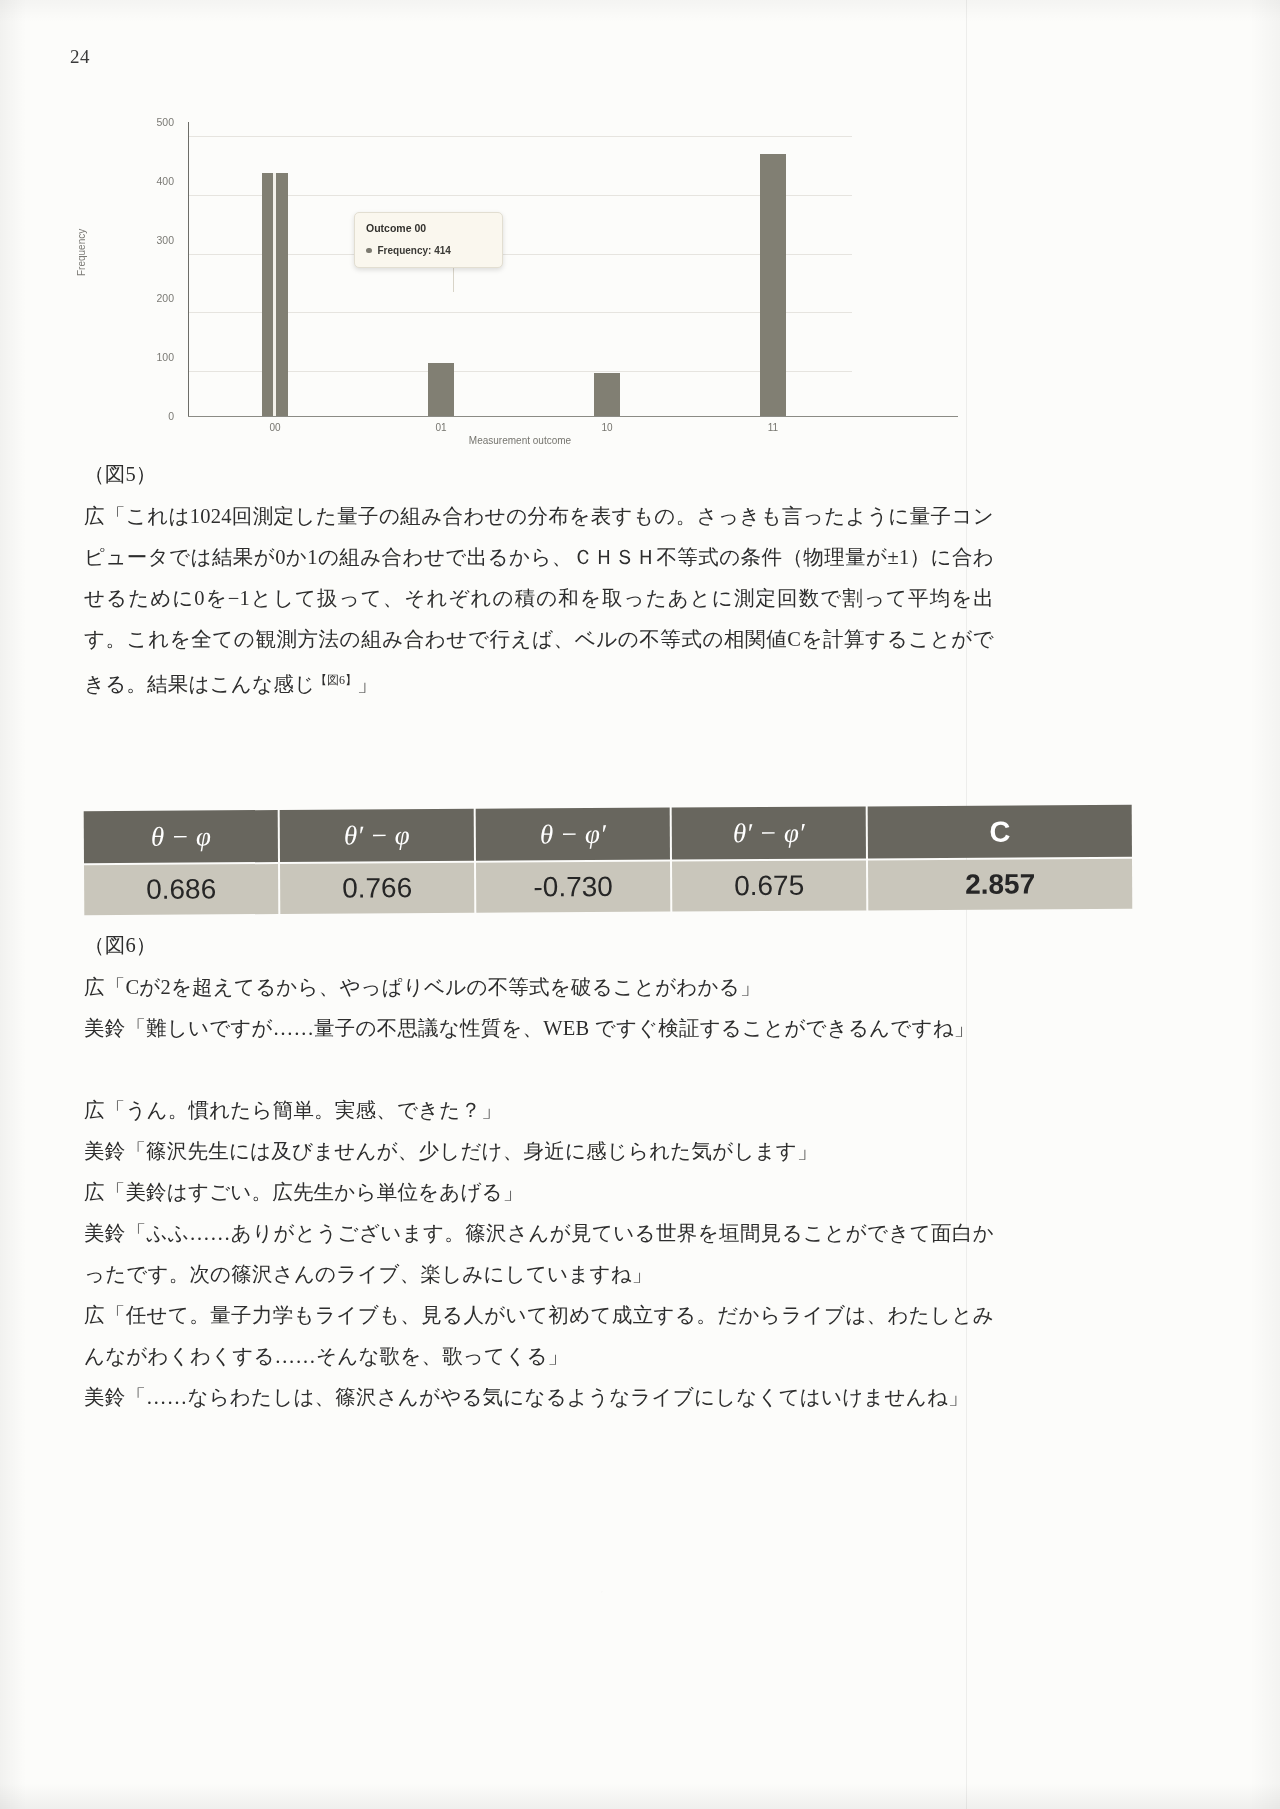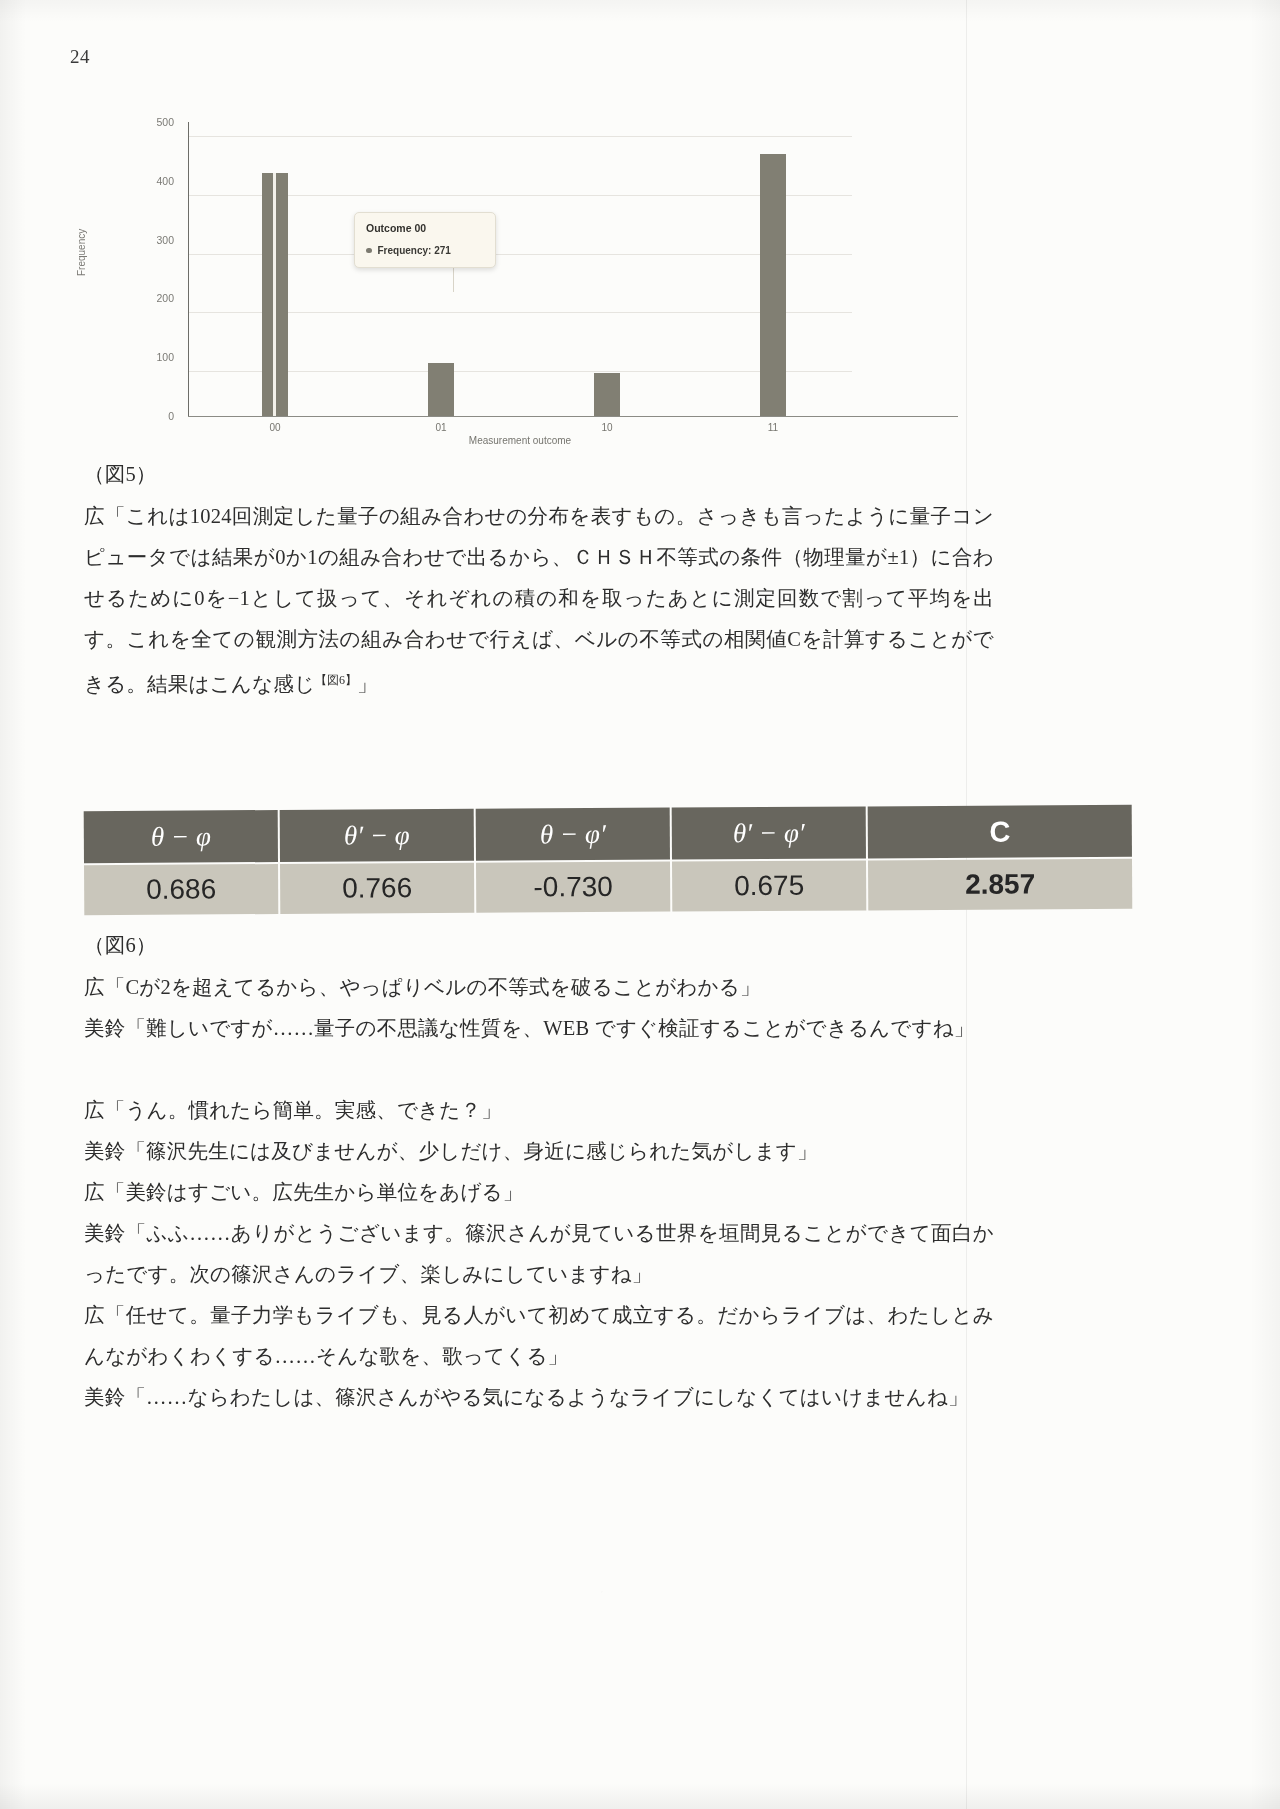--- a/index.html
+++ b/index.html
@@ -132,21 +132,21 @@
 
   
   .tooltip {
     position: absolute;
     left: 270px; top: 104px;
     width: 122px;
     background: #faf7ee;
     border: 1px solid #e2ded1;
     border-radius: 5px;
     box-shadow: 0 2px 5px rgba(0,0,0,0.13);
-    padding: 9px 7px 11px 11px;
+    padding: 9px 14px 11px 11px;
     font-family: "Liberation Sans", sans-serif;
     z-index: 6;
   }
   .tooltip-title {
     font-size: 10.5px;
     font-weight: bold;
     color: #33322e;
     margin-bottom: 11px;
   }
   .tooltip-row {
@@ -283,21 +283,21 @@
   <div class="xtick" style="left:483px">10</div>
   <div class="xtick" style="left:649px">11</div>
 
   <div class="xlabel">Measurement outcome</div>
 
   <div class="tooltip-stem"></div>
   <div class="tooltip">
     <div class="tooltip-title">Outcome 00</div>
     <div class="tooltip-row">
       <span class="tooltip-dot"></span>
-      <span class="tooltip-text">Frequency: 271</span>
+      <span class="tooltip-text">Frequency: 414</span>
     </div>
   </div>
 </div>
 
 <div class="caption" style="top:454px">（図5）</div>
 
 <div class="para" style="top:496px">
   <span>広「これは1024回測定した量子の組み合わせの分布を表すもの。さっきも言ったように量子コンピュータでは結果が0か1の組み合わせで出るから、ＣＨＳＨ不等式の条件（物理量が±1）に合わせるために0を−1として扱って、それぞれの積の和を取ったあとに測定回数で割って平均を出す。これを全ての観測方法の組み合わせで行えば、ベルの不等式の相関値Cを計算することができる。結果はこんな感じ</span><span class="small-ref">【図6】</span><span>」</span>
 </div>
 

